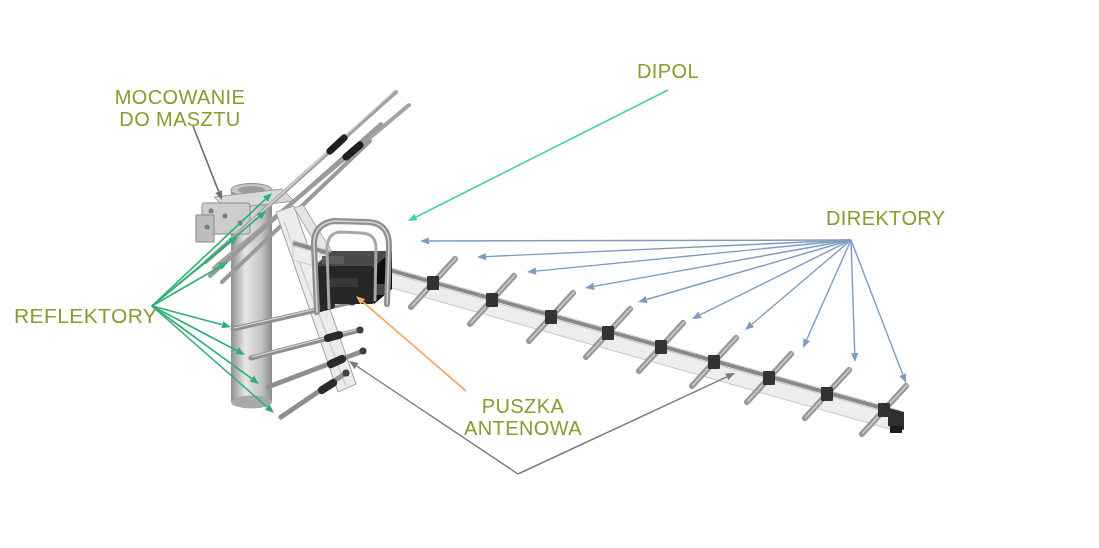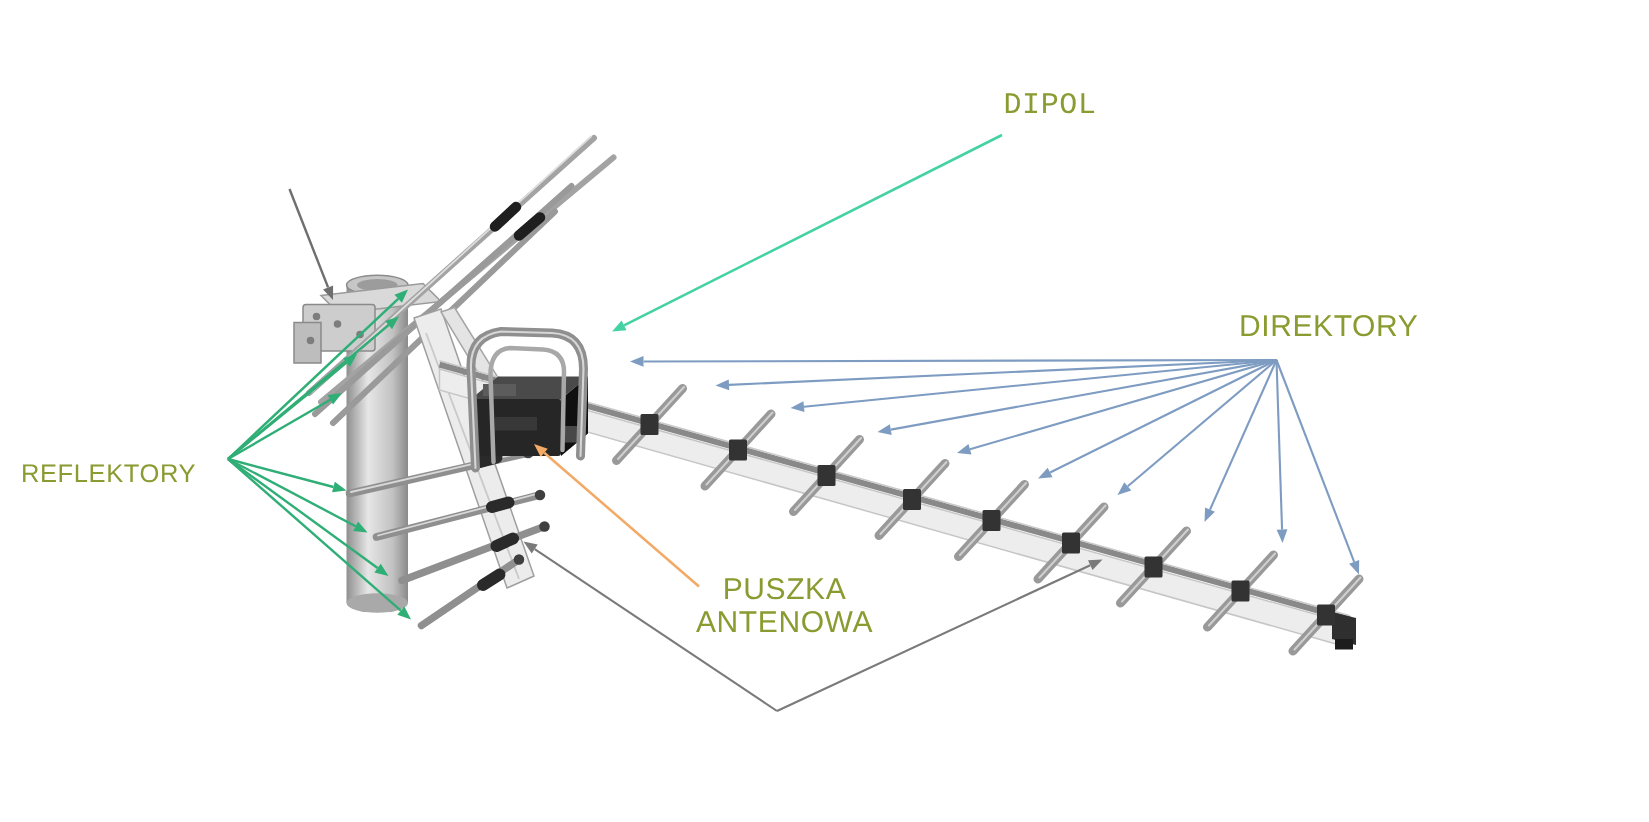--- a/index.html
+++ b/index.html
@@ -6,21 +6,21 @@
   .stage{
     position:relative;width:1099px;height:548px;background:#ffffff;
     overflow:hidden;font-family:"Liberation Sans",sans-serif;
   }
   .stage svg{position:absolute;left:0;top:0;}
   .label{
     position:absolute;color:#8a9b31;font-size:20px;line-height:22px;
     letter-spacing:.4px;white-space:pre-line;text-align:center;
   }
   .label.nowrap{white-space:nowrap;}
-  .label.big{font-size:17px;}
+  .label.big{font-size:21px;}
 </style>
 </head>
 <body>
 
 <div class="stage">
 
   <svg width="1099" height="548" viewBox="0 0 1099 548">
     <defs>
       <linearGradient id="mastGrad" x1="0" y1="0" x2="1" y2="0">
         <stop offset="0" stop-color="#8f8f8f"></stop>
@@ -240,24 +240,26 @@
       <g>
         <line x1="518" y1="474" x2="356.48163490661483" y2="366.0025132807543" stroke="#7a7a7a" stroke-width="1.4"></line>
         <polygon points="349,361 358.4826402189165,363.00985931810834 354.48062959431314,368.9951672434002" fill="#7a7a7a"></polygon>
       </g>
       <g>
         <line x1="518" y1="474" x2="726.8405134257403" y2="376.7977333824895" stroke="#7a7a7a" stroke-width="1.4"></line>
         <polygon points="735,373 728.3596067787361,380.06152801219343 725.3214200727444,373.5339387527856" fill="#7a7a7a"></polygon>
       </g>
     </svg>
 
-
-  <div class="label nowrap" style="left:669px;top:60px;font-family:Liberation Mono, monospace;">DIPOL</div>
+  <div class="label" style="left:105px;top:86px;width:150px;">MOCOWANIE
+DO MASZTU</div>
+
+  <div class="label nowrap" style="left:637px;top:60px;">DIPOL</div>
 
   <div class="label nowrap" style="left:826px;top:207px;text-align:right;">DIREKTORY</div>
 
   <div class="label nowrap big" style="left:14px;top:305px;">REFLEKTORY</div>
 
-  <div class="label" style="left:455px;top:382px;width:136px;">PUSZKA
+  <div class="label" style="left:455px;top:395px;width:136px;">PUSZKA
 ANTENOWA</div>
 
 
 </div>
 
 </body></html>

